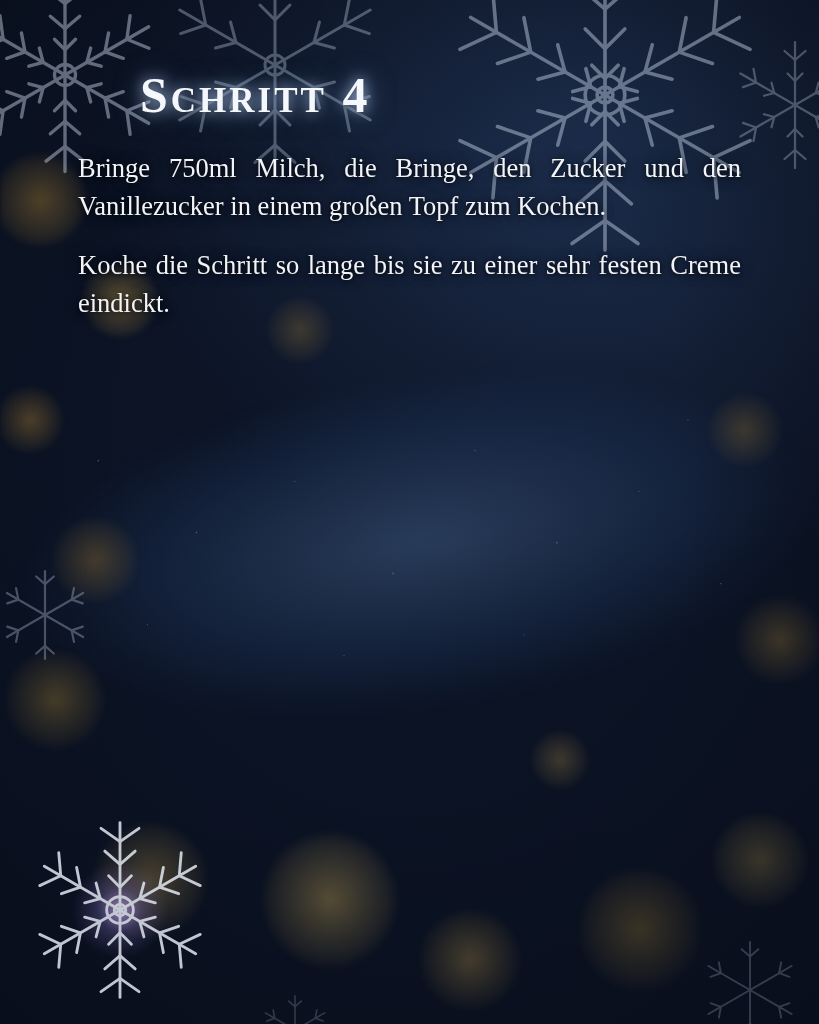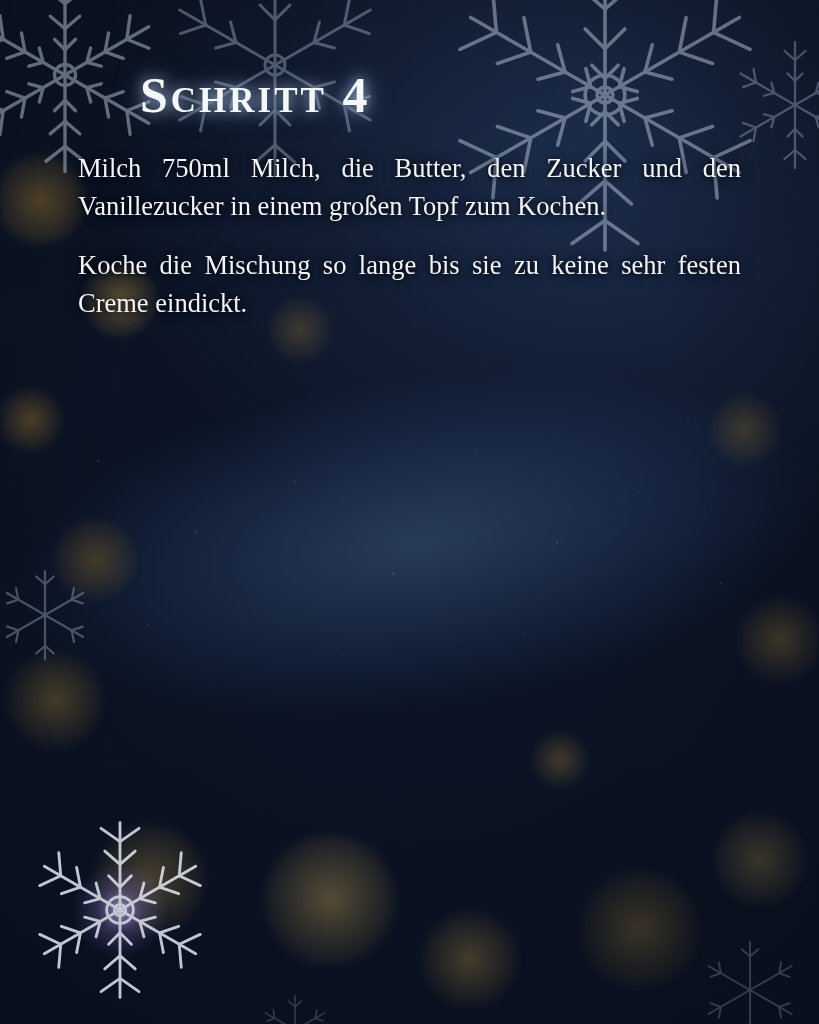--- a/index.html
+++ b/index.html
@@ -327,18 +327,18 @@
         <use href="#a8" transform="rotate(240 50 50)"></use>
         <use href="#a8" transform="rotate(300 50 50)"></use>
       </g>
     </svg>
   </div>
 
   <div class="content">
     <h1 class="title">Schritt 4</h1>
 
     <div class="body-text">
-      <p class="para">Milch 750ml Milch, die Butter, den Zucker und den Vanillezucker in einem großen Topf zum Kochen.</p>
-      <p class="para tight">Koche die Mischung so lange bis sie zu keine sehr festen Creme eindickt.</p>
+      <p class="para">Bringe 750ml Milch, die Bringe, den Zucker und den Vanillezucker in einem großen Topf zum Kochen.</p>
+      <p class="para tight">Koche die Schritt so lange bis sie zu einer sehr festen Creme eindickt.</p>
     </div>
 
   </div>
 </div>
 
 </body></html>

